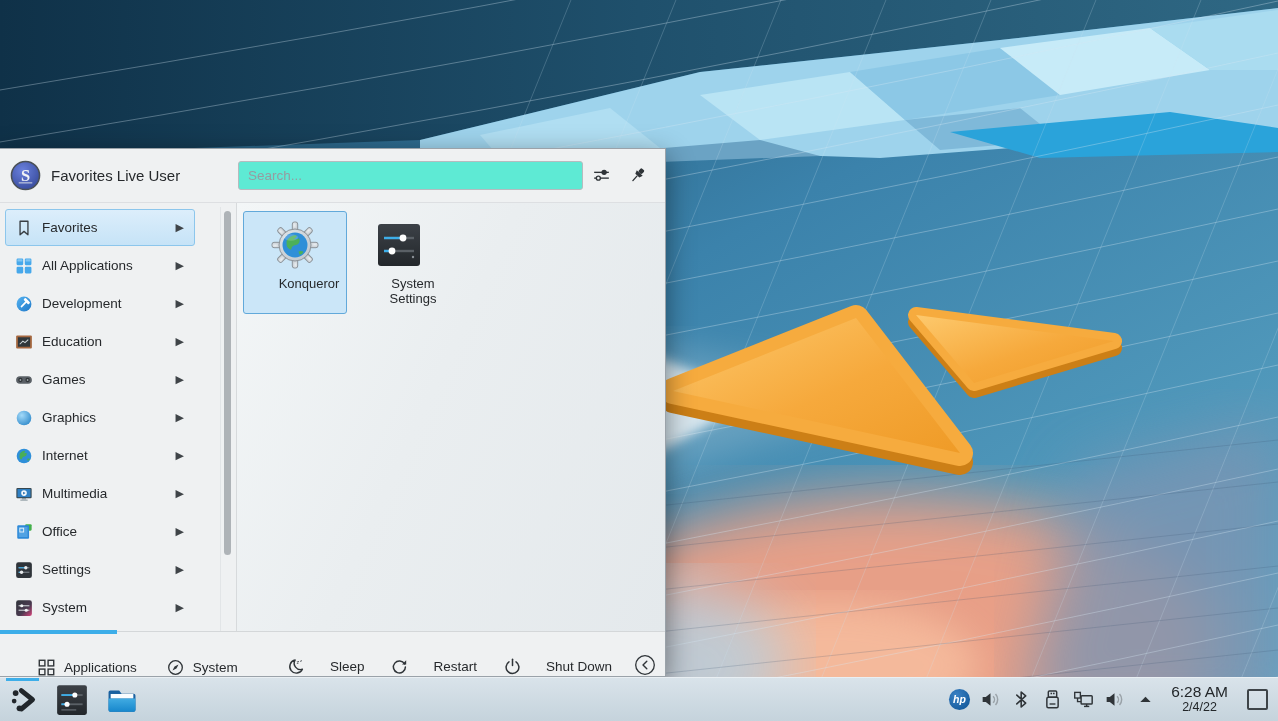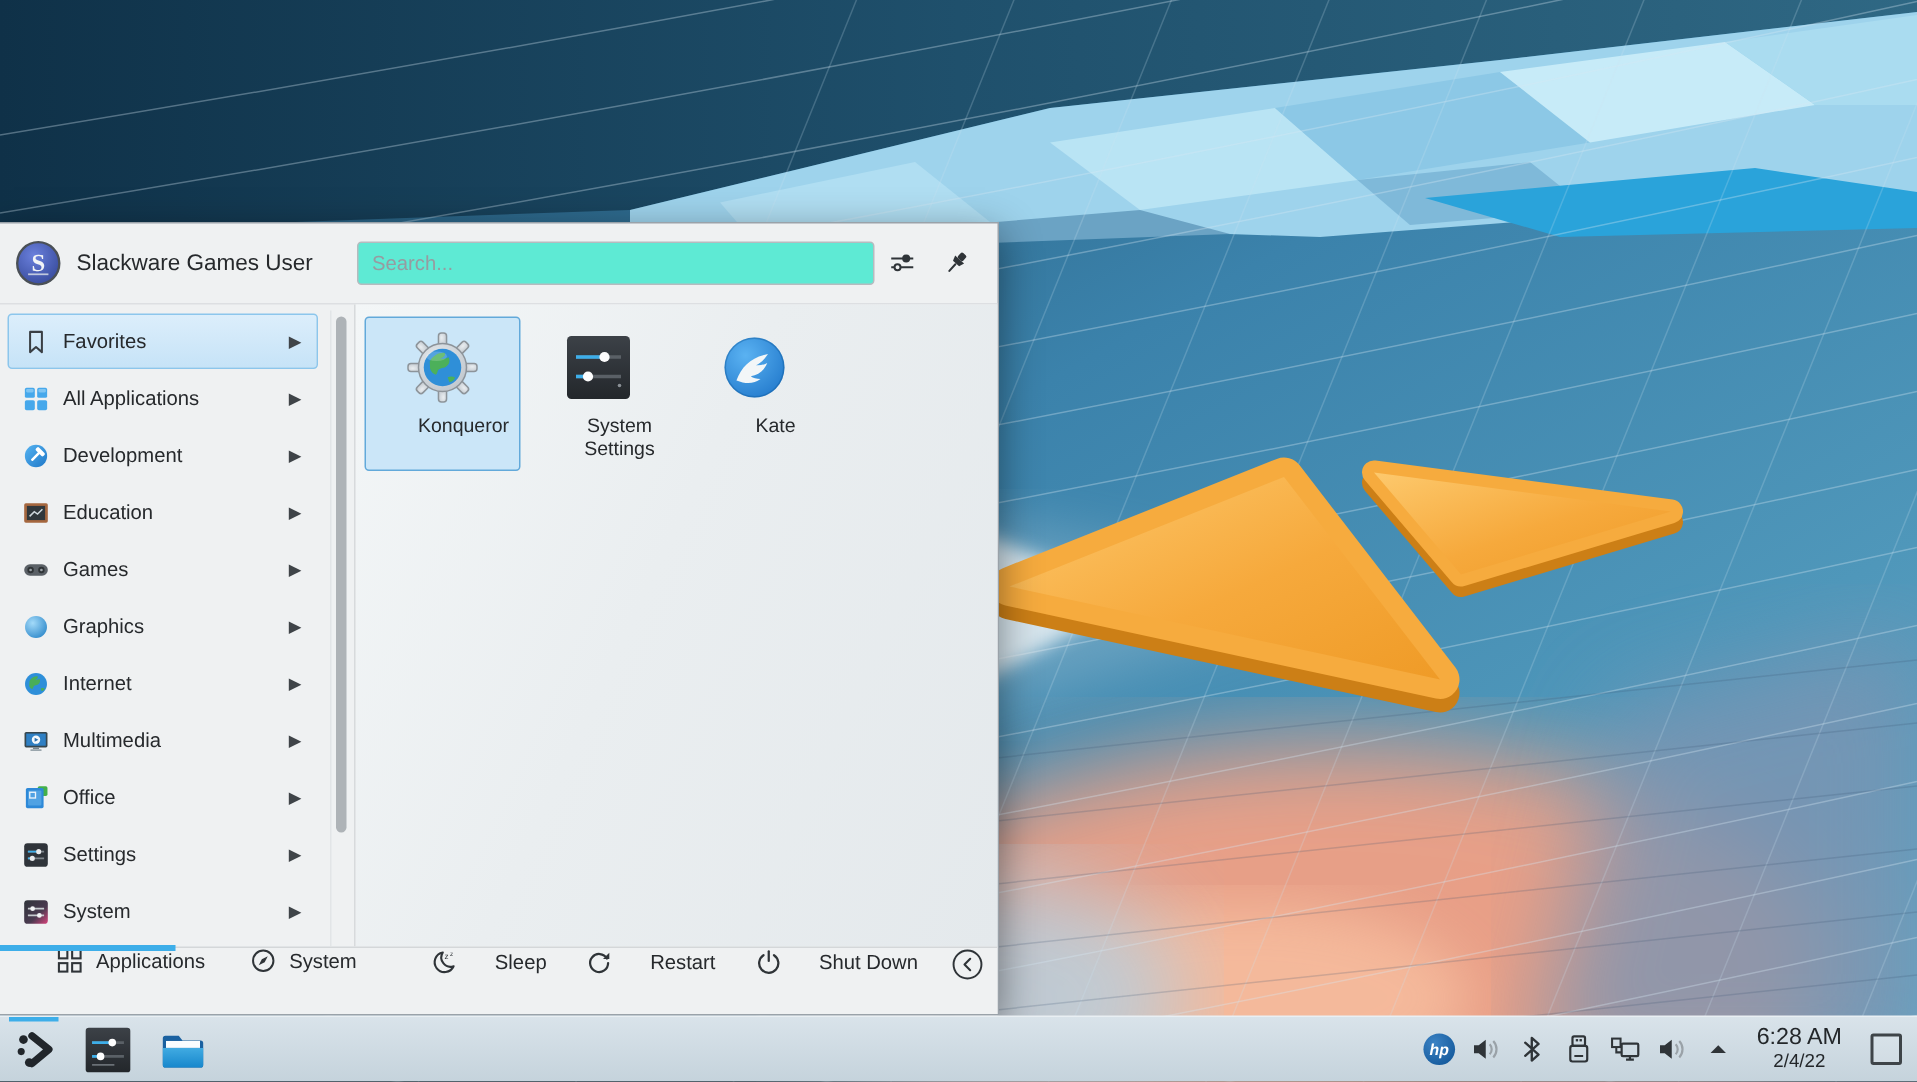--- a/index.html
+++ b/index.html
@@ -16,40 +16,40 @@
   .user-block{display:flex;align-items:center;gap:10px;}
   .user-name{font-size:15px;}
   .search-wrap{margin-left:auto;}
   .search-input{width:345px;height:29px;border:1px solid #b6bbbf;border-radius:3px;background:#5eead4;
                 padding:0 9px;font:13.5px "Liberation Sans",sans-serif;color:#444;outline:none;}
   .search-input::placeholder{color:#969ca1;}
   .header-btn{width:36px;height:30px;display:flex;align-items:center;justify-content:center;}
 
   .menu-body{flex:1;display:flex;min-height:0;}
   .sidebar{flex:0 0 237px;border-right:1px solid #d7dadc;padding:6px 0 0 5px;position:relative;}
-  .side-item{height:37px;margin-bottom:1px;width:207px;display:flex;align-items:center;
+  .side-item{height:37px;margin-bottom:1px;width:190px;display:flex;align-items:center;
              padding:0 8px 0 9px;border:1px solid transparent;border-radius:3px;}
   .side-item.selected{background:linear-gradient(180deg,#dceefb,#c6e3f7);border-color:#8cc6ec;}
   .si-icon{width:18px;height:18px;margin-right:9px;flex:none;display:flex;}
   .si-icon svg{width:18px;height:18px;}
   .si-label{flex:1;}
   .si-arrow{color:#3f4448;font-size:11px;padding-right:2px;}
   .scroll-track{position:absolute;right:15px;top:4px;bottom:0;width:1px;background:#e2e5e7;}
   .scroll-thumb{position:absolute;right:5px;top:8px;width:7px;height:344px;border-radius:3.5px;background:#aeb3b7;}
 
   .content{flex:1;background:linear-gradient(115deg,#f3f6f7 0%,#eaeef0 45%,#e4e9ec 100%);
            padding:8px 0 0 6px;display:flex;align-items:flex-start;}
   .app-cell{width:104px;height:103px;border:1px solid transparent;border-radius:3px;
             display:flex;flex-direction:column;align-items:center;padding-top:9px;text-align:center;line-height:1.18;}
   .app-cell.selected{background:#cbe6f8;border-color:#62a9da;}
   .app-icon{width:48px;height:48px;margin-bottom:7px;}
   .app-icon svg{width:48px;height:48px;}
   .app-label{font-size:13px;padding-left:28px;}
 
-  .menu-footer{flex:0 0 45px;border-top:1px solid #d4d7d9;display:flex;align-items:flex-start;position:relative;background:#eff1f2;}
+  .menu-footer{flex:0 0 45px;border-top:1px solid #d4d7d9;display:flex;align-items:flex-end;position:relative;background:#eff1f2;}
   .tab-indicator{position:absolute;top:-2px;left:0;width:117px;height:4px;background:#3daee9;}
   .footer-tab{display:flex;align-items:center;gap:9px;}
   .footer-tab svg{width:17px;height:17px;}
   .tab-apps{margin-left:38px;}
   .tab-places{margin-left:30px;}
   .footer-spacer{flex:1;}
   .session-btn{display:flex;align-items:center;gap:24px;margin-left:26px;}
   .session-btn svg{width:19px;height:19px;}
   .collapse-btn{margin-left:22px;margin-right:9px;display:flex;}
   .collapse-btn svg{width:22px;height:22px;}
@@ -193,21 +193,21 @@
           <defs>
               <radialGradient id="avg" cx=".4" cy=".32" r=".9">
             <stop offset="0" stop-color="#6a80dc"></stop>
                 <stop offset="1" stop-color="#2c3f8e"></stop>
               </radialGradient>
             </defs>
           <circle cx="16" cy="16" r="14.5" fill="url(#avg)" stroke="#4a5056" stroke-width="1.6"></circle>
           <text x="16" y="21.5" text-anchor="middle" font-family="Liberation Serif,serif" font-size="17" font-weight="bold" fill="#f2f4f6">S</text>
           <rect x="9" y="23" width="14" height="1.2" fill="#dfe3e8" opacity=".8"></rect>
         </svg>
-        <span class="user-name">Slackware Games User</span>
+        <span class="user-name">Favorites Live User</span>
       </div>
       <div class="search-wrap">
         <input class="search-input" type="text" placeholder="Search..." style="">
       </div>
       <div class="header-btn">
         <svg width="21" height="21" viewBox="0 0 20 20">
           <g stroke="#2f3438" stroke-width="1.3">
             <line x1="3" y1="7" x2="17" y2="7"></line>
             <line x1="3" y1="12.5" x2="17" y2="12.5"></line>
             <circle cx="12.5" cy="7" r="1.9" fill="#2f3438"></circle>
@@ -448,36 +448,20 @@
               <line x1="9" y1="30" x2="39" y2="30" stroke="#5a6066" stroke-width="2.4"></line>
               <line x1="9" y1="30" x2="17" y2="30" stroke="#3daee9" stroke-width="2.4"></line>
               <circle cx="17" cy="30" r="3.4" fill="#fdfdfd"></circle>
               <circle cx="38" y="0" cy="36" r="1.2" fill="#8a9096"></circle>
             </svg>
           </span>
           <span class="app-label">System Settings</span>
         </div>
 
 
-        <div class="app-cell">
-          <span class="app-icon">
-            <svg viewBox="0 0 48 48">
-              <defs>
-                  <radialGradient id="ktg" cx=".35" cy=".3" r=".9">
-                    <stop offset="0" stop-color="#5ab2f2"></stop>
-                    <stop offset="1" stop-color="#1d74c8"></stop>
-                  </radialGradient>
-                </defs>
-              <circle cx="24" cy="24" r="20" fill="url(#ktg)"></circle>
-              <circle cx="24" cy="24" r="19.5" fill="none" stroke="#0f5a9c" stroke-width="1" opacity=".4"></circle>
-              <path d="M12 32.5c3.5-9.5 10-15.5 21-17.5-2.5 3.8-5.2 6.2-8 7.5 2.8.2 5.2-.3 7.5-1.5-2 5-5.8 8-11 8.8 1.6 1.2 3.8 1.8 6.5 1.8-4.2 3.2-9.6 3.6-16 1z" fill="#f2f6f8"></path>
-            </svg>
-          </span>
-          <span class="app-label">Kate</span>
-        </div>
 
       </div>
     </div>
 
     <div class="menu-footer">
       <div class="tab-indicator"></div>
 
       <div class="footer-tab tab-apps">
         <svg viewBox="0 0 16 16">
           <g fill="none" stroke="#2f3438" stroke-width="1.3">

